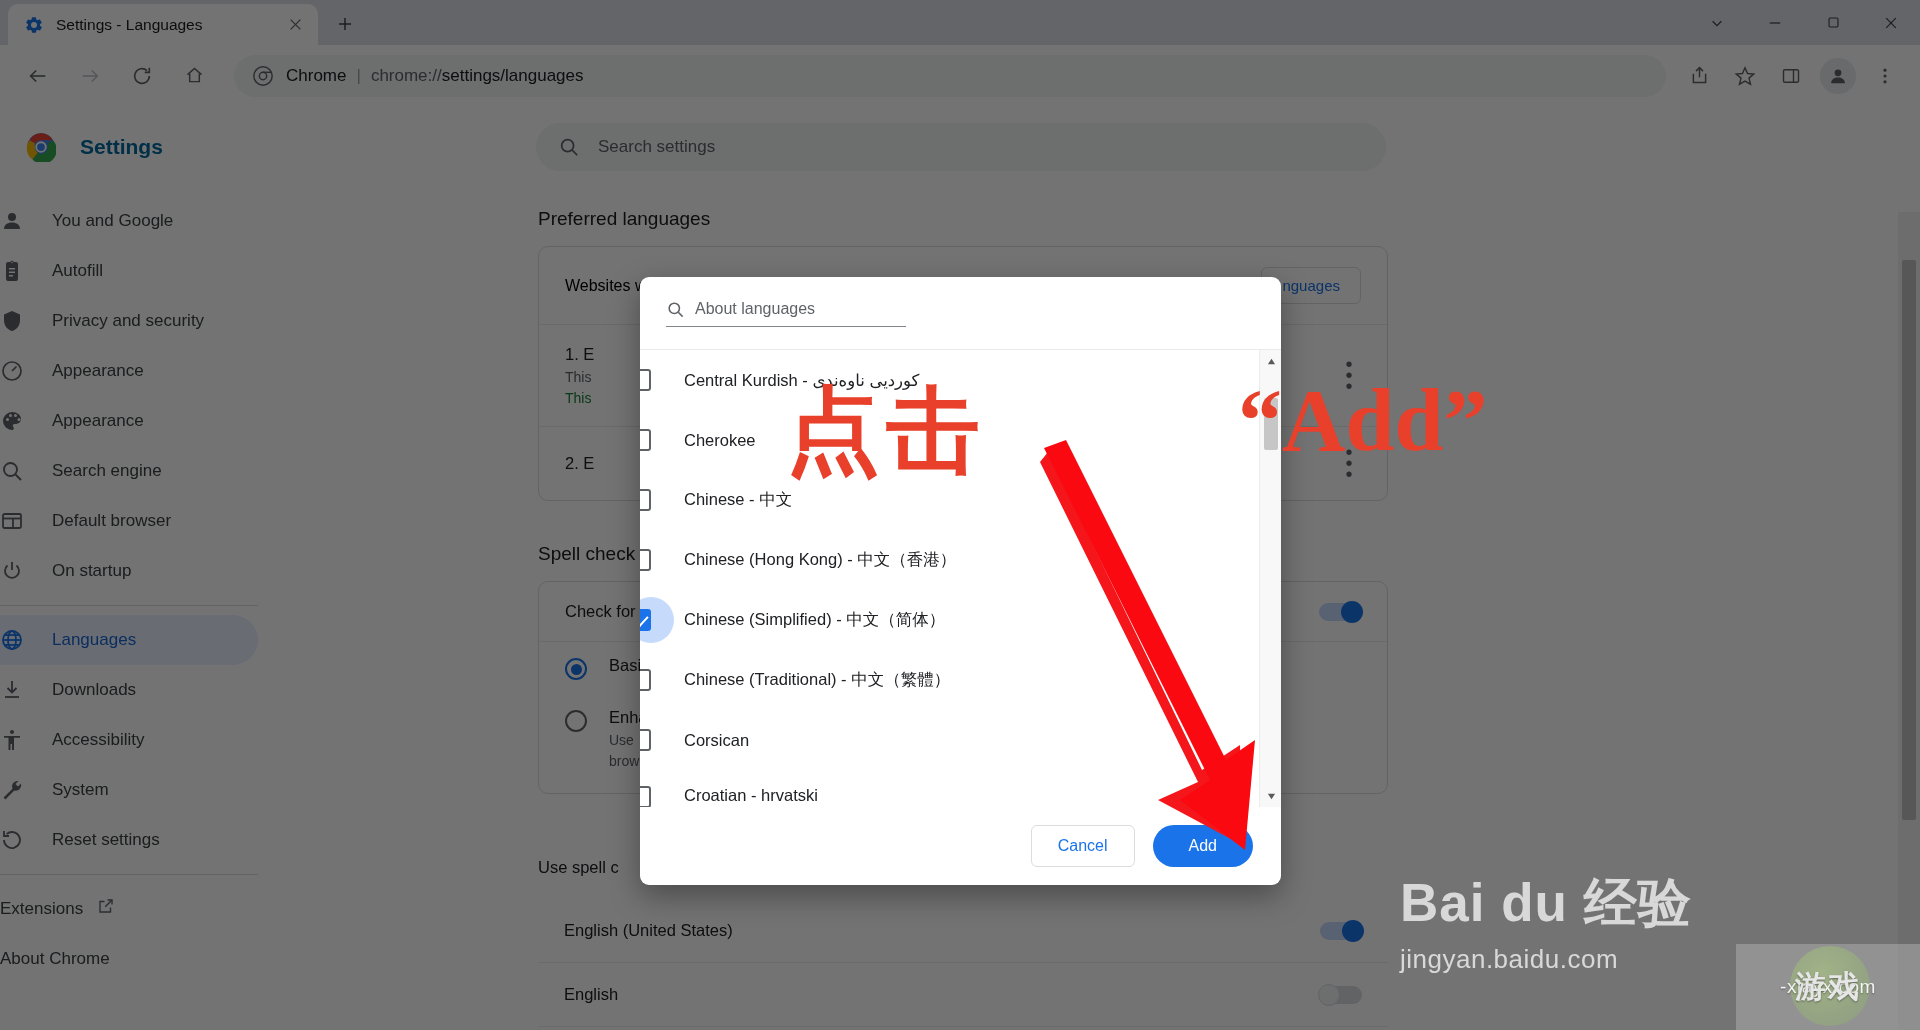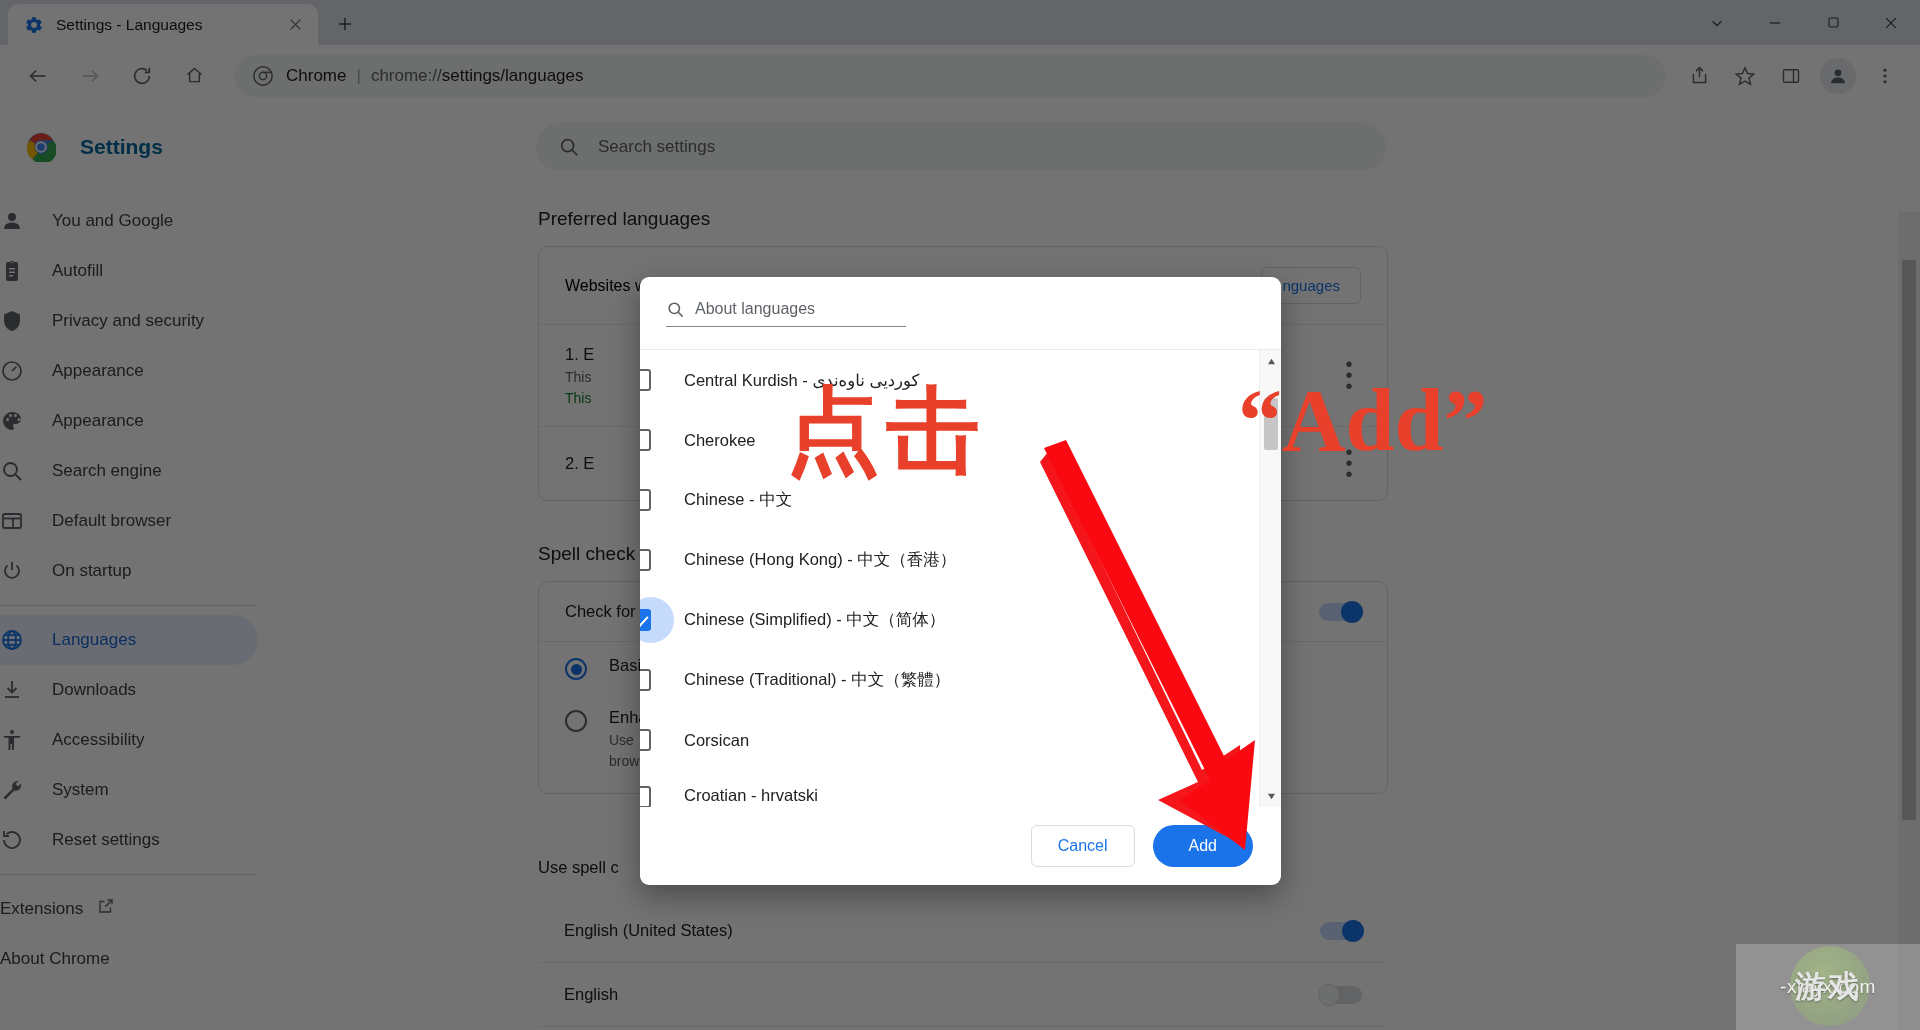--- a/index.html
+++ b/index.html
@@ -712,19 +712,23 @@
     </div>
   </div>
 
   <div class="anno anno-click">点击</div>
   <div class="anno anno-add">“Add”</div>
   <svg class="anno" style="left:1030px; top:440px; width:280px; height:420px;" viewBox="0 0 280 420">
     <path d="M18 12 L172 330 L210 305 L212 405 L128 360 L168 342 L10 22 Z" fill="#f5161c"></path>
     <path d="M14 8 L180 340 L150 360 L215 410 L225 300 L196 320 L36 0 Z" fill="#fa0a10"></path>
   </svg>
 
+  <div class="wm-baidu">
+    <div class="bd-line1">Bai du 经验</div>
+    <div class="bd-line2">jingyan.baidu.com</div>
+  </div>
   <div class="wm-leaf"></div>
   <div class="wm-xiayx">
     <span class="x2">游戏</span>
     <span class="x1">-xiayx.com</span>
   </div>
 
 </div>
 
 </body></html>

